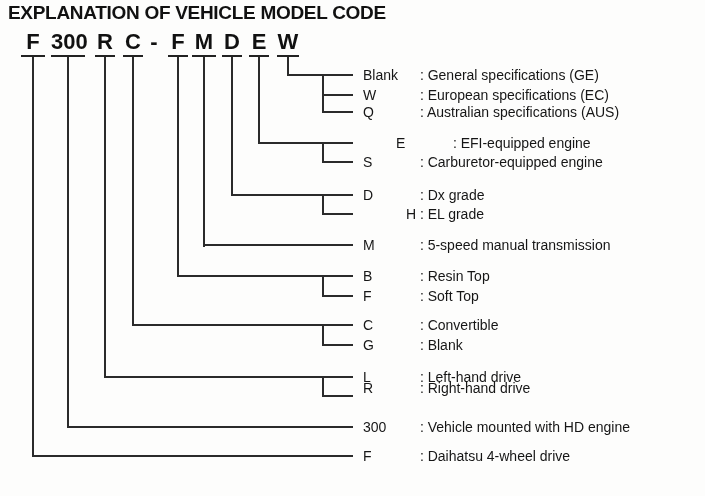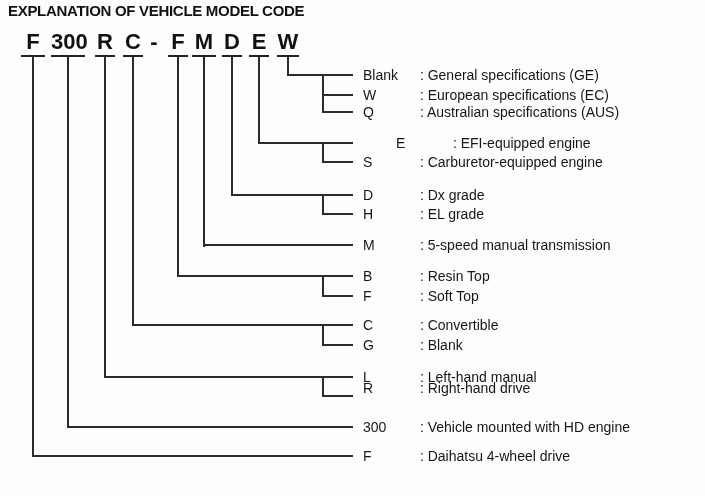--- a/index.html
+++ b/index.html
@@ -13,21 +13,21 @@
     height: 496px;
     background: #fdfdfc;
     font-family: "Liberation Sans", "DejaVu Sans", sans-serif;
     color: #161616;
     overflow: hidden;
   }
   .title {
     position: absolute;
     left: 8px;
     top: 2px;
-    font-size: 15px;
+    font-size: 19px;
     font-weight: bold;
     letter-spacing: -0.3px;
     color: #111;
     white-space: nowrap;
   }
   .code-part {
     position: absolute;
     top: 30px;
     height: 25px;
     font-size: 22px;
@@ -137,21 +137,21 @@
   </div>
   <div class="legend-row" style="top:154px;">
     <span class="legend-code">S</span>
     <span class="legend-desc">: Carburetor-equipped engine</span>
   </div>
 
   <div class="legend-row" style="top:187px;">
     <span class="legend-code">D</span>
     <span class="legend-desc">: Dx grade</span>
   </div>
-  <div class="legend-row" style="top:206px;">
+  <div class="legend-row" style="top:206px;text-align:right;">
     <span class="legend-code">H</span>
     <span class="legend-desc">: EL grade</span>
   </div>
 
   <div class="legend-row" style="top:237px;">
     <span class="legend-code">M</span>
     <span class="legend-desc">: 5-speed manual transmission</span>
   </div>
 
   <div class="legend-row" style="top:268px;">
@@ -167,21 +167,21 @@
     <span class="legend-code">C</span>
     <span class="legend-desc">: Convertible</span>
   </div>
   <div class="legend-row" style="top:337px;">
     <span class="legend-code">G</span>
     <span class="legend-desc">: Blank</span>
   </div>
 
   <div class="legend-row" style="top:369px;">
     <span class="legend-code">L</span>
-    <span class="legend-desc">: Left-hand manual</span>
+    <span class="legend-desc">: Left-hand drive</span>
   </div>
   <div class="legend-row" style="top:380px;">
     <span class="legend-code">R</span>
     <span class="legend-desc">: Right-hand drive</span>
   </div>
 
   <div class="legend-row" style="top:419px;">
     <span class="legend-code">300</span>
     <span class="legend-desc">: Vehicle mounted with HD engine</span>
   </div>

